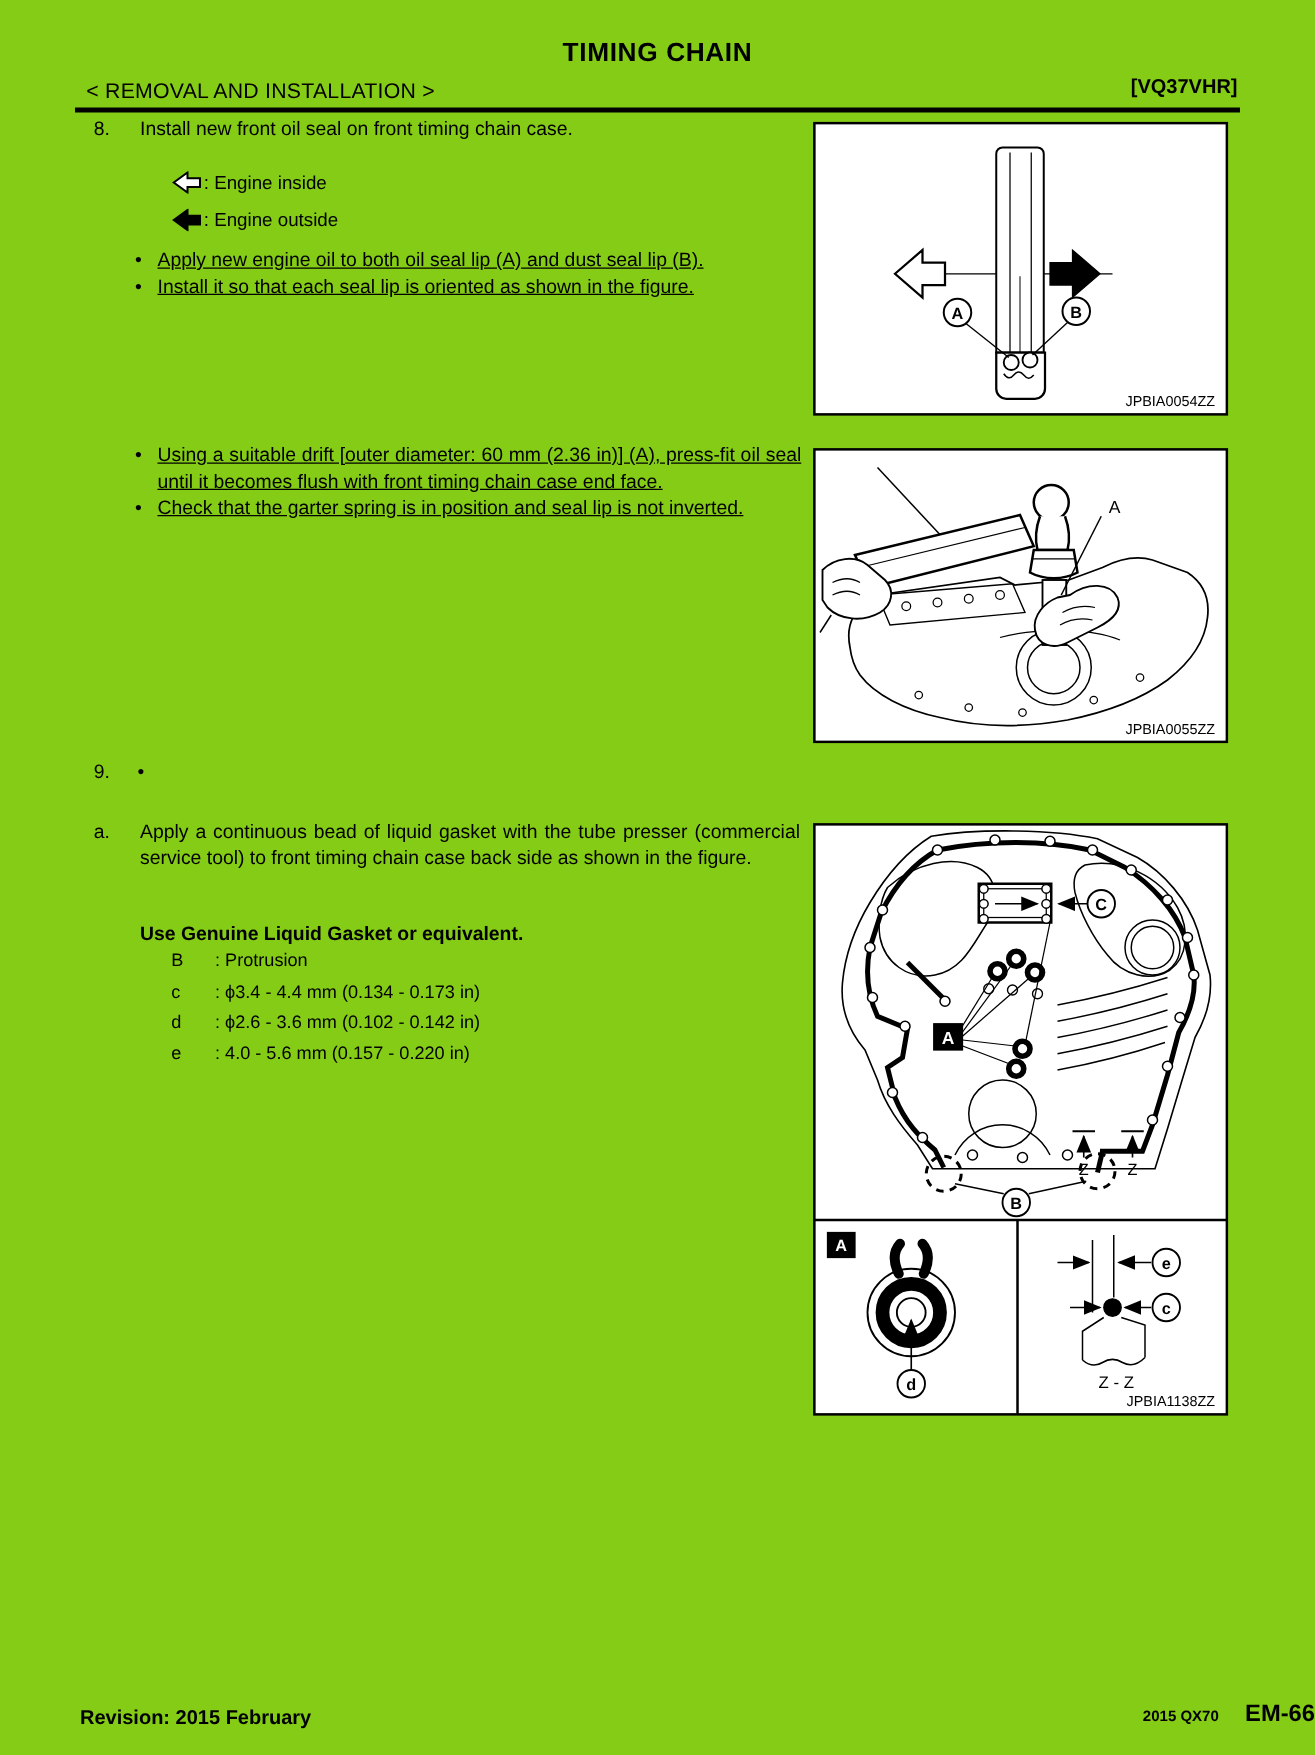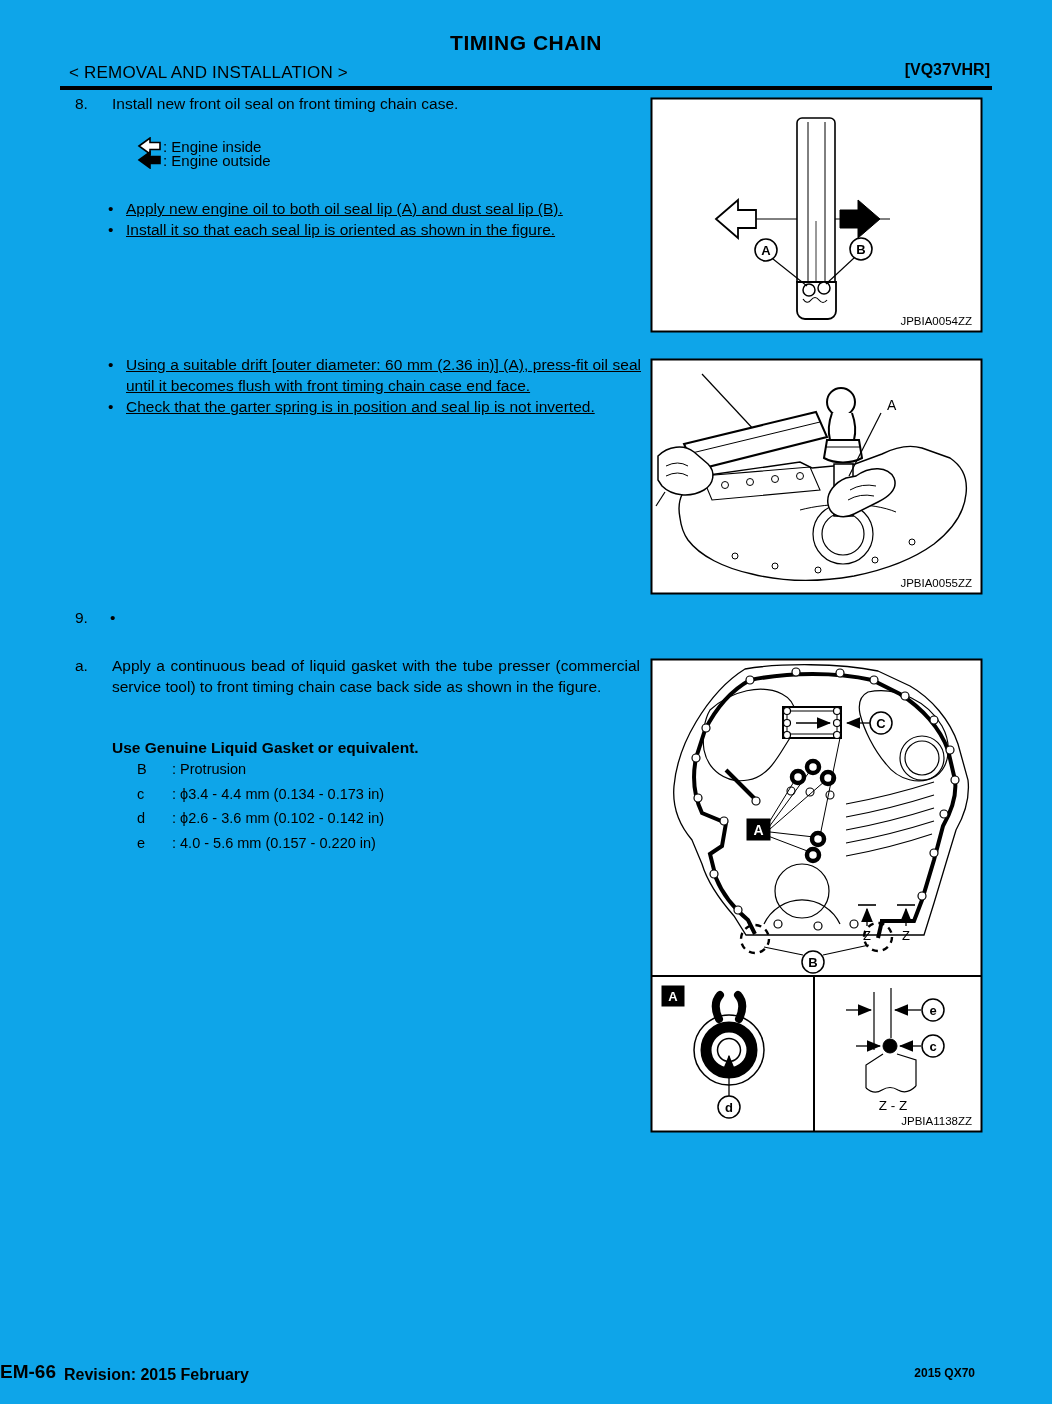--- a/index.html
+++ b/index.html
@@ -1,17 +1,17 @@
 <!DOCTYPE html>
 <html><head>
 <meta charset="utf-8">
 <style>
   html,body { margin:0; padding:0; background:#ffffff; }
   .page {
-    position:relative; width:1052px; height:1404px; background:#0ea5e9;
+    position:relative; width:1052px; height:1404px; background:#84cc16;
     font-family:"Liberation Sans","DejaVu Sans",sans-serif; color:#000;
     overflow:hidden;
   }
   
   .doc-title { position:absolute; top:31px; left:0; width:100%; text-align:center;
     font-size:21px; font-weight:bold; letter-spacing:.5px; }
   .doc-section { position:absolute; top:63px; left:69px; font-size:17px; letter-spacing:.2px; }
   .doc-variant { position:absolute; top:61px; right:62px; font-size:16px; font-weight:bold; }
   .header-rule { position:absolute; top:86px; left:60px; width:932px; height:4px; background:#000; }
   
@@ -30,21 +30,21 @@
   .note-bold { font-weight:bold;margin-top:40px; }
   .specs { position:absolute; left:137px; }
   .spec-row { display:flex; font-size:14.5px; line-height:18px; margin-bottom:6.5px; }
   .spec-row .k { width:35px; flex:none; }
   
   .figure { position:absolute; }
   .figure svg { display:block; }
   svg text { font-family:"Liberation Sans","DejaVu Sans",sans-serif; }
   
   .footer-rev { position:absolute; left:64px; top:1366px; font-size:16px; font-weight:bold;text-align:center; }
-  .footer-page { position:absolute; left:0; top:1361px; width:100%; text-align:left; font-size:19px; font-weight:bold; }
+  .footer-page { position:absolute; left:0; top:1361px; width:100%; text-align:right; font-size:19px; font-weight:bold; }
   .footer-model { position:absolute; right:77px; top:1366px; font-size:12px; font-weight:bold; }
 </style>
 </head>
 <body>
 
 <div class="page">
 
   <div class="doc-title">TIMING CHAIN</div>
   <div class="doc-section">&lt; REMOVAL AND INSTALLATION &gt;</div>
   <div class="doc-variant">[VQ37VHR]</div>
@@ -56,21 +56,21 @@
   </div>
 
   <div class="legend-row" style="top:134px;">
     <span class="legend-icon">
       <svg width="26" height="18" viewBox="0 0 26 18">
         <polygon points="2,9 13,1 13,5.5 23,5.5 23,12.5 13,12.5 13,17" fill="#fff" stroke="#000" stroke-width="1.6"></polygon>
       </svg>
     </span>
     <span class="legend-label">: Engine inside</span>
   </div>
-  <div class="legend-row" style="top:148px;text-align:right;">
+  <div class="legend-row" style="top:164px;text-align:right;">
     <span class="legend-icon">
       <svg width="26" height="18" viewBox="0 0 26 18">
         <polygon points="2,9 13,1 13,5.5 23,5.5 23,12.5 13,12.5 13,17" fill="#000" stroke="#000" stroke-width="1.6"></polygon>
       </svg>
     </span>
     <span class="legend-label">: Engine outside</span>
   </div>
 
   <div class="bullets body-text" style="top:198px;">
     <div class="bullet-row">

